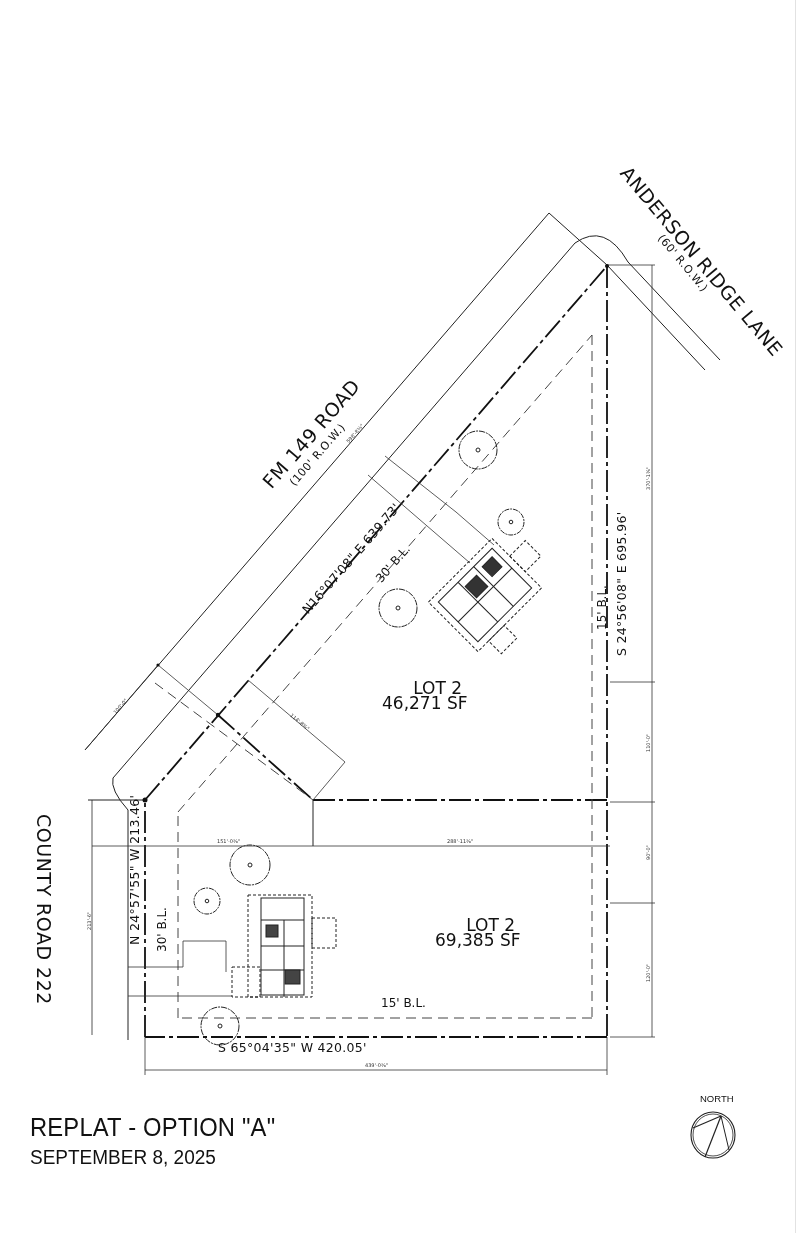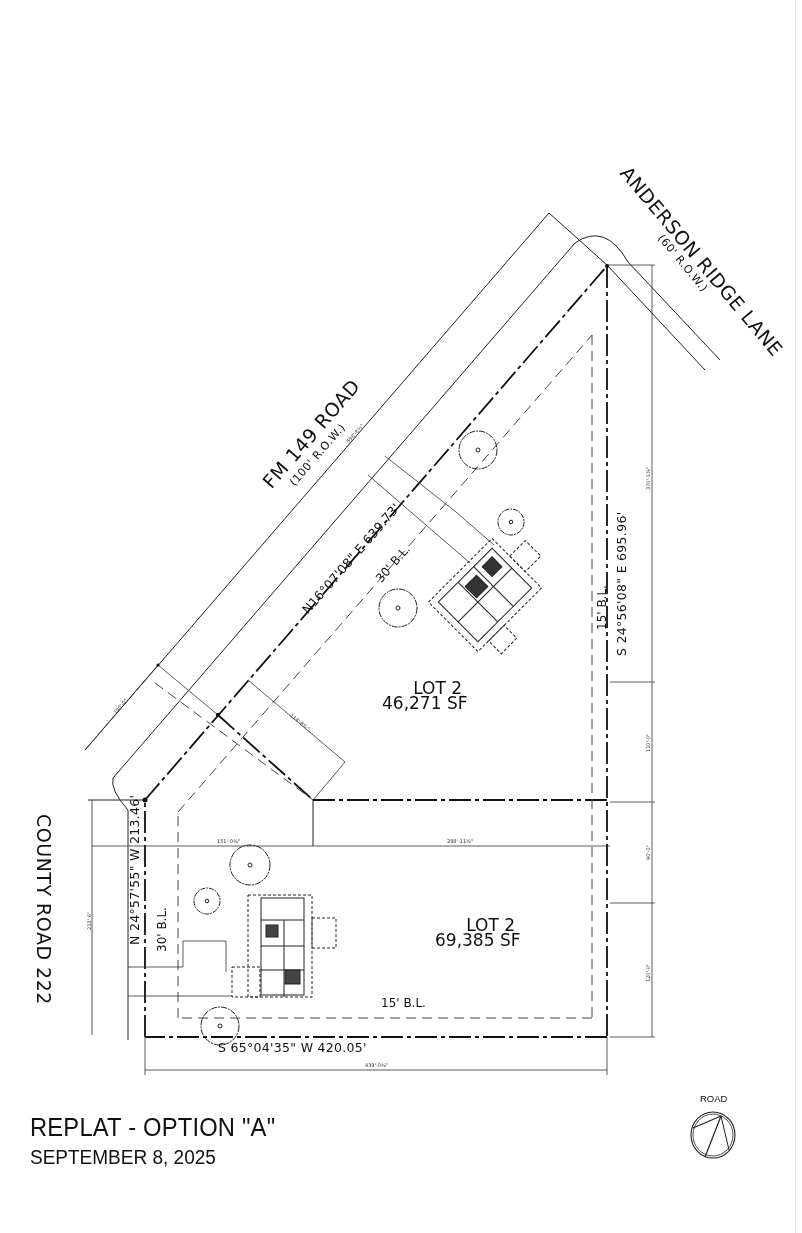--- a/index.html
+++ b/index.html
@@ -165,20 +165,20 @@
 <div class="lbl dim" style="left:645px;top:982px;transform:rotate(-90deg);">120'-0"</div>
 <div class="lbl dim" style="left:86px;top:930px;transform:rotate(-90deg);">213'-6"</div>
 <div class="lbl dim" style="left:112px;top:711px;transform:rotate(-49deg);">100'-0"</div>
 <div class="lbl dim" style="left:293px;top:712px;transform:rotate(40deg);">114'-8⅜"</div>
 <div class="lbl dim" style="left:217px;top:838px;">151'-0⅜"</div>
 <div class="lbl dim" style="left:447px;top:838px;">288'-11⅜"</div>
 <div class="lbl dim" style="left:365px;top:1062px;">439'-0⅜"</div>
 
 <div class="title">REPLAT - OPTION "A"</div>
 <div class="date">SEPTEMBER 8, 2025</div>
-<div class="north-lbl">ROAD</div>
+<div class="north-lbl">NORTH</div>
 <svg class="north" viewBox="0 0 50 52">
   <ellipse cx="24" cy="25" rx="22" ry="23" fill="none" stroke="#222" stroke-width="1.1"></ellipse>
   <ellipse cx="24" cy="25" rx="20" ry="21" fill="none" stroke="#222" stroke-width="0.8"></ellipse>
   <line x1="4" y1="18" x2="32" y2="6" stroke="#222" stroke-width="1.2"></line>
   <line x1="32" y1="6" x2="16" y2="47" stroke="#222" stroke-width="1.2"></line>
   <line x1="32" y1="6" x2="40" y2="40" stroke="#222" stroke-width="1"></line>
 </svg>
 
 </body></html>

